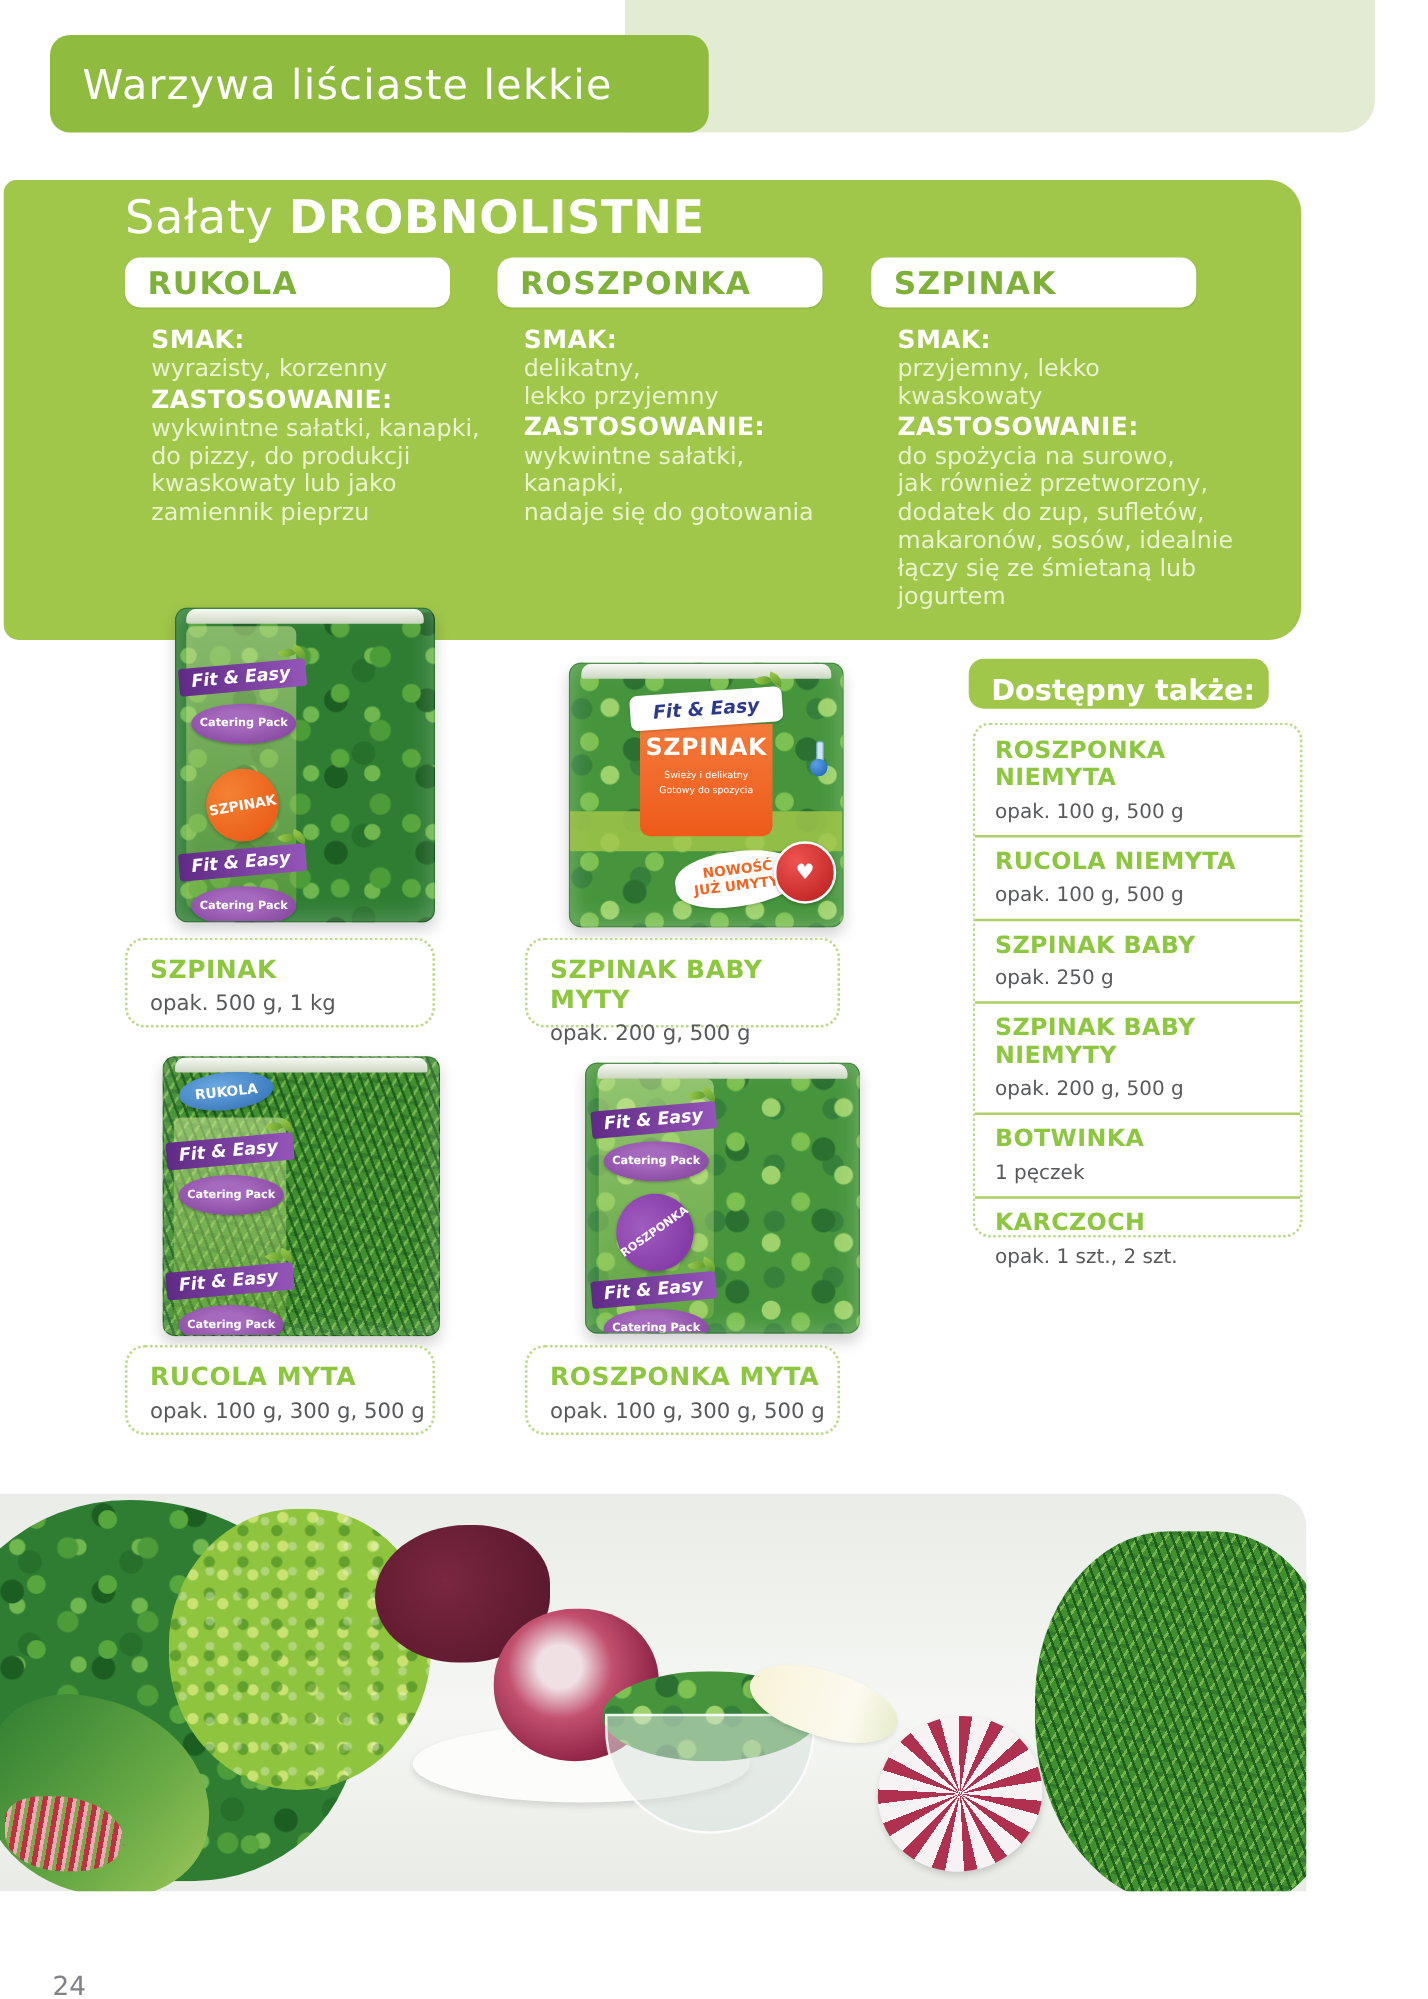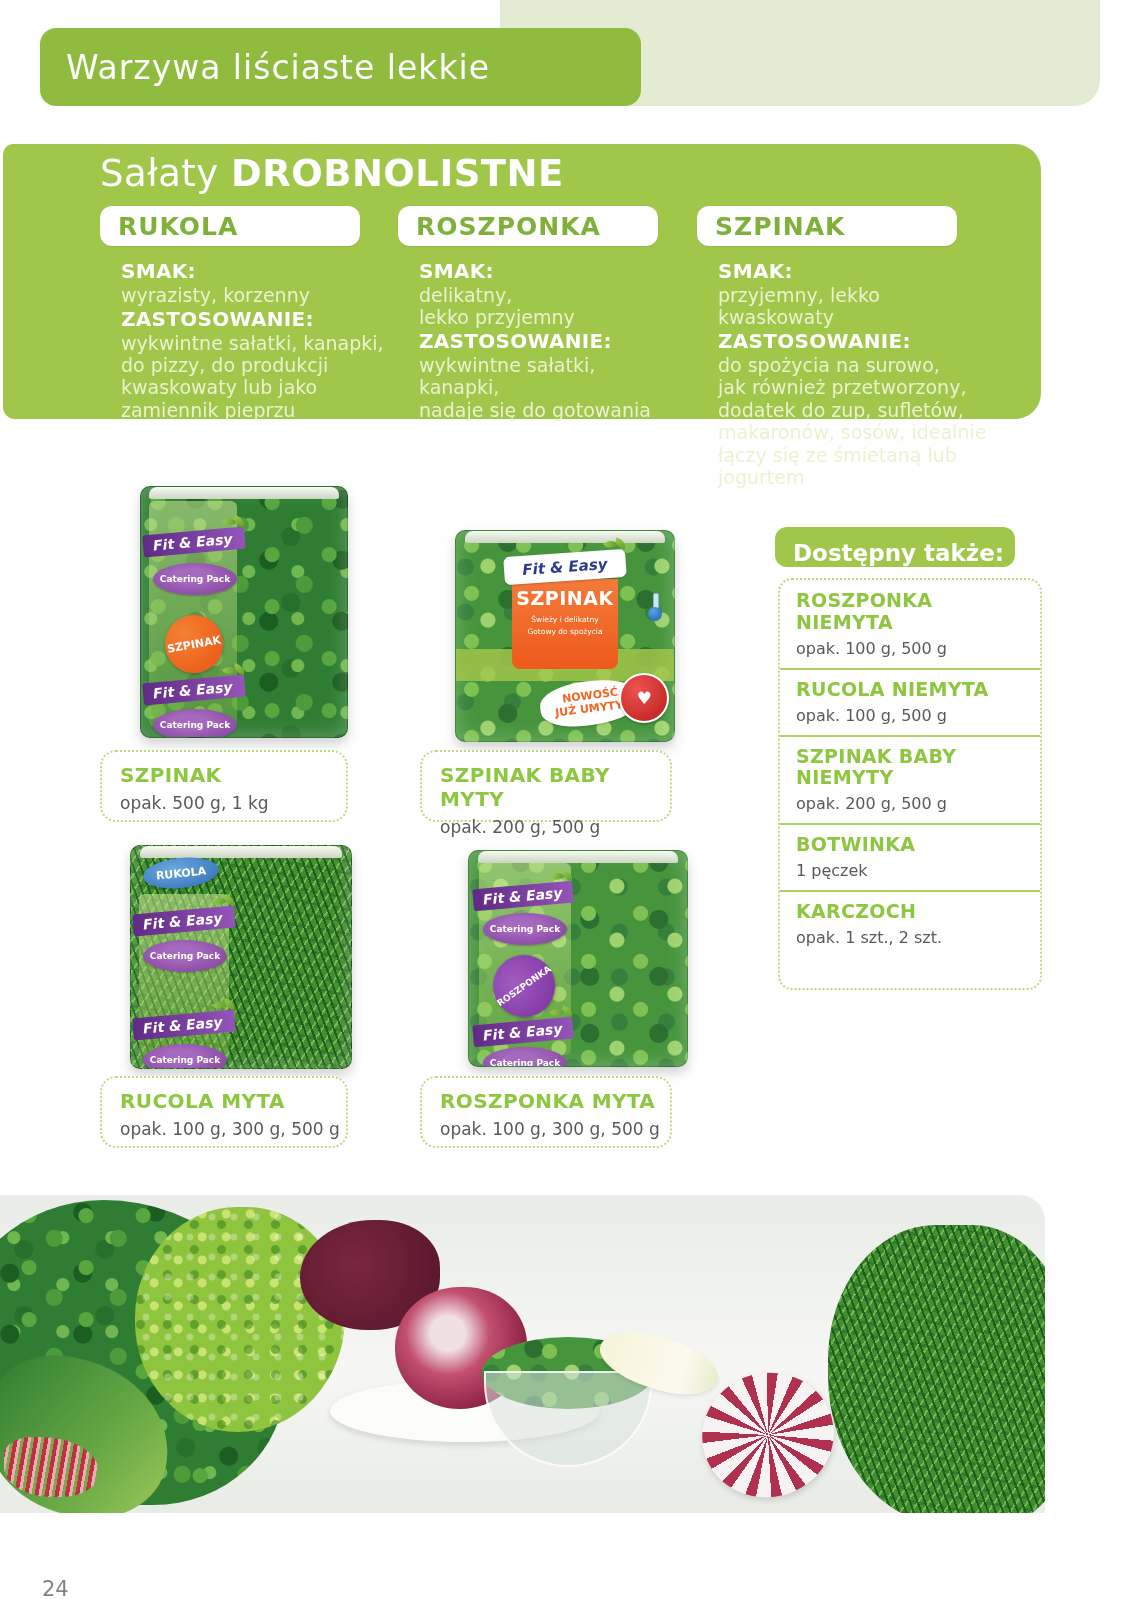--- a/index.html
+++ b/index.html
@@ -3,26 +3,26 @@
 <meta charset="utf-8">
 <style>
   html,body{margin:0;padding:0;background:#ffffff;}
   .page{
     position:relative;width:1142px;height:1599px;background:#ffffff;overflow:hidden;
     font-family:"DejaVu Sans","Liberation Sans",sans-serif;
   }
   
   .pale-band{position:absolute;left:500px;top:0;width:600px;height:106px;
     background:#e4ebd3;border-radius:0 0 26px 0;}
-  .header-banner{position:absolute;left:40px;top:28px;width:601px;height:78px;
+  .header-banner{position:absolute;left:40px;top:28px;width:527px;height:78px;
     background:#8fbc3e;border-radius:16px;display:flex;align-items:center;padding-left:26px;box-sizing:border-box;}
   .header-banner span{color:#ffffff;font-size:33px;font-weight:400;letter-spacing:1px;}
 
   
-  .green-panel{position:absolute;left:3px;top:144px;width:1038px;height:275px;
+  .green-panel{position:absolute;left:3px;top:144px;width:1038px;height:368px;
     background:#a0c64a;border-radius:10px 26px 26px 12px;}
   .section-title{position:absolute;left:97px;top:8px;color:#ffffff;font-size:37px;letter-spacing:.5px;}
   .section-title .light{font-weight:400;}
   .section-title .bold{font-weight:800;}
   .column{position:absolute;top:62px;width:300px;}
   .col-1{left:97px;} .col-2{left:395px;} .col-3{left:694px;}
   .pill{width:260px;height:40px;background:#ffffff;border-radius:12px;display:flex;align-items:center;
     padding-left:18px;box-sizing:border-box;box-shadow:0 1px 1px rgba(0,0,0,.08);}
   .pill span{color:#7fb13a;font-weight:bold;font-size:25px;letter-spacing:1px;}
   .col-body{margin-top:14px;padding-left:21px;color:#e9f3d0;font-size:19px;line-height:1.18;}
@@ -327,20 +327,24 @@
   <div class="avail-box">
     <div class="avail-item">
       <div class="ai-name">ROSZPONKA NIEMYTA</div>
       <div class="ai-pack">opak. 100 g, 500 g</div>
     </div>
     <div class="avail-item">
       <div class="ai-name">RUCOLA NIEMYTA</div>
       <div class="ai-pack">opak. 100 g, 500 g</div>
     </div>
     <div class="avail-item">
+      <div class="ai-name">SZPINAK BABY</div>
+      <div class="ai-pack">opak. 250 g</div>
+    </div>
+    <div class="avail-item">
       <div class="ai-name">SZPINAK BABY NIEMYTY</div>
       <div class="ai-pack">opak. 200 g, 500 g</div>
     </div>
     <div class="avail-item">
       <div class="ai-name">BOTWINKA</div>
       <div class="ai-pack">1 pęczek</div>
     </div>
     <div class="avail-item">
       <div class="ai-name">KARCZOCH</div>
       <div class="ai-pack">opak. 1 szt., 2 szt.</div>

